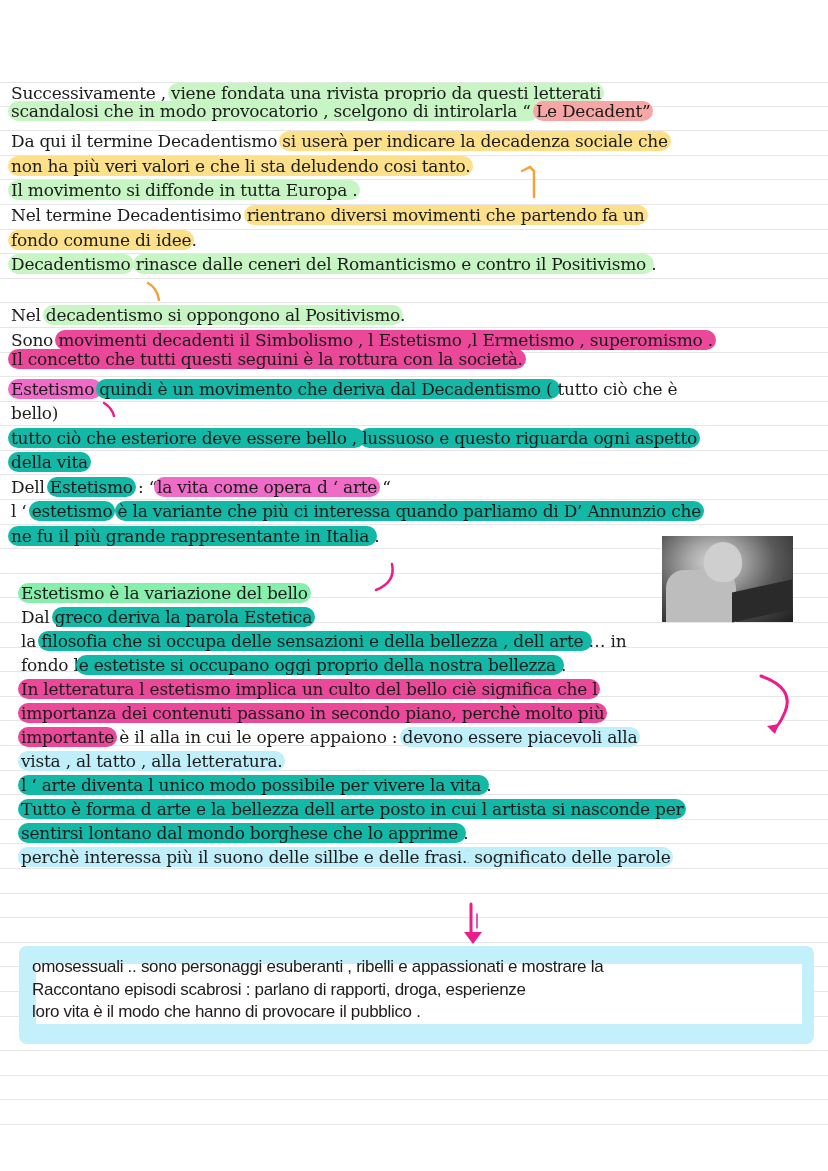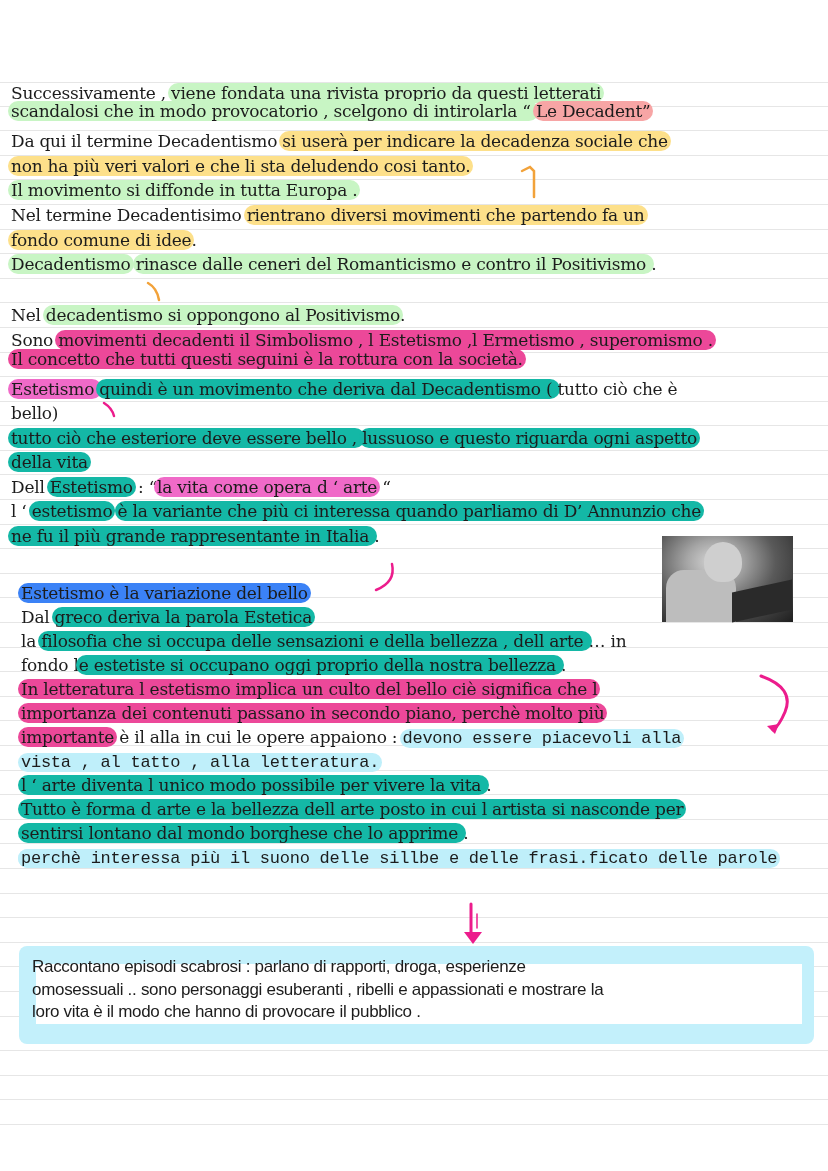--- a/index.html
+++ b/index.html
@@ -13,21 +13,21 @@
   .line {
     position:absolute; white-space:nowrap; font-size:17px; line-height:22px; letter-spacing:-0.25px;
   }
   .hl { border-radius:10px; padding:0 3px; margin:0 -3px; -webkit-box-decoration-break:clone; box-decoration-break:clone; }
   .g { background:#c8f5c4; }
   .y { background:#fde08a; }
   .r { background:#f7a5a5; }
   .v { background:#ec4899; }
   .p { background:#14b8a6; }
   .pd { background:#f06ac8; }
-  .c { background:#bfeffa;font-family:Liberation Mono, monospace; }
+  .c { background:#bfeffa; }
   .photo {
     position:absolute; left:662px; top:536px; width:131px; height:86px;
     background: radial-gradient(ellipse at 40% 30%, #d8d8d8 0%, #a5a5a5 25%, #5a5a5a 55%, #1e1e1e 100%);
     filter: grayscale(1);
   }
   .photo .head { position:absolute; left:42px; top:6px; width:38px; height:40px; border-radius:50% 50% 45% 45%; background:#cfcfcf; }
   .photo .book { position:absolute; left:70px; top:50px; width:60px; height:30px; background:#2a2a2a; transform:skewY(-12deg); }
   .photo .body { position:absolute; left:4px; top:34px; width:70px; height:52px; background:#bdbdbd; border-radius:18px 18px 0 0; }
   .box {
     position:absolute; left:19px; top:946px; width:795px; height:98px; background:#c3f0fb; border-radius:8px;
@@ -167,21 +167,21 @@
   <div class="head"></div>
   <div class="book"></div>
 </div>
 
 <svg class="mark" style="left:370px;top:560px" width="30" height="36">
   <path d="M22 4 Q26 22 6 30" stroke="#ec1c8c" stroke-width="2.5" fill="none" stroke-linecap="round"></path>
 </svg>
 
 <div>
   <div class="line" style="left:21px;top:582px">
-    <span class="hl pd" style="background:#3b82f6">Estetismo è la variazione del bello</span>
+    <span class="hl pd" style="background:#86efac">Estetismo è la variazione del bello</span>
   </div>
   <div class="line" style="left:21px;top:606px">
     <span>Dal </span><span class="hl p">greco deriva la parola Estetica </span>
   </div>
   <div class="line" style="left:21px;top:630px">
     <span>la </span><span class="hl p">filosofia che si occupa delle sensazioni e della bellezza , dell arte </span><span>… in</span>
   </div>
   <div class="line" style="left:21px;top:654px">
     <span>fondo l</span><span class="hl p">e estetiste si occupano oggi proprio della nostra bellezza </span><span>.</span>
   </div>
@@ -221,16 +221,16 @@
 
 <svg class="mark" style="left:462px;top:902px" width="24" height="46">
   <path d="M9 2 L9 30" stroke="#ec1c8c" stroke-width="3" stroke-linecap="round"></path>
   <path d="M15 12 L15 26" stroke="#ec1c8c" stroke-width="1.5" stroke-linecap="round"></path>
   <path d="M2 30 L20 30 L11 42 Z" fill="#ec1c8c"></path>
 </svg>
 
 <div class="box"></div>
 <div class="box-inner"></div>
 <div class="box-text">
+  <div>omosessuali .. sono personaggi esuberanti , ribelli e appassionati e mostrare la</div>
   <div>Raccontano episodi scabrosi : parlano di rapporti, droga, esperienze</div>
-  <div>omosessuali .. sono personaggi esuberanti , ribelli e appassionati e mostrare la</div>
   <div>loro vita è il modo che hanno di provocare il pubblico .</div>
 </div>
 
 </body></html>

